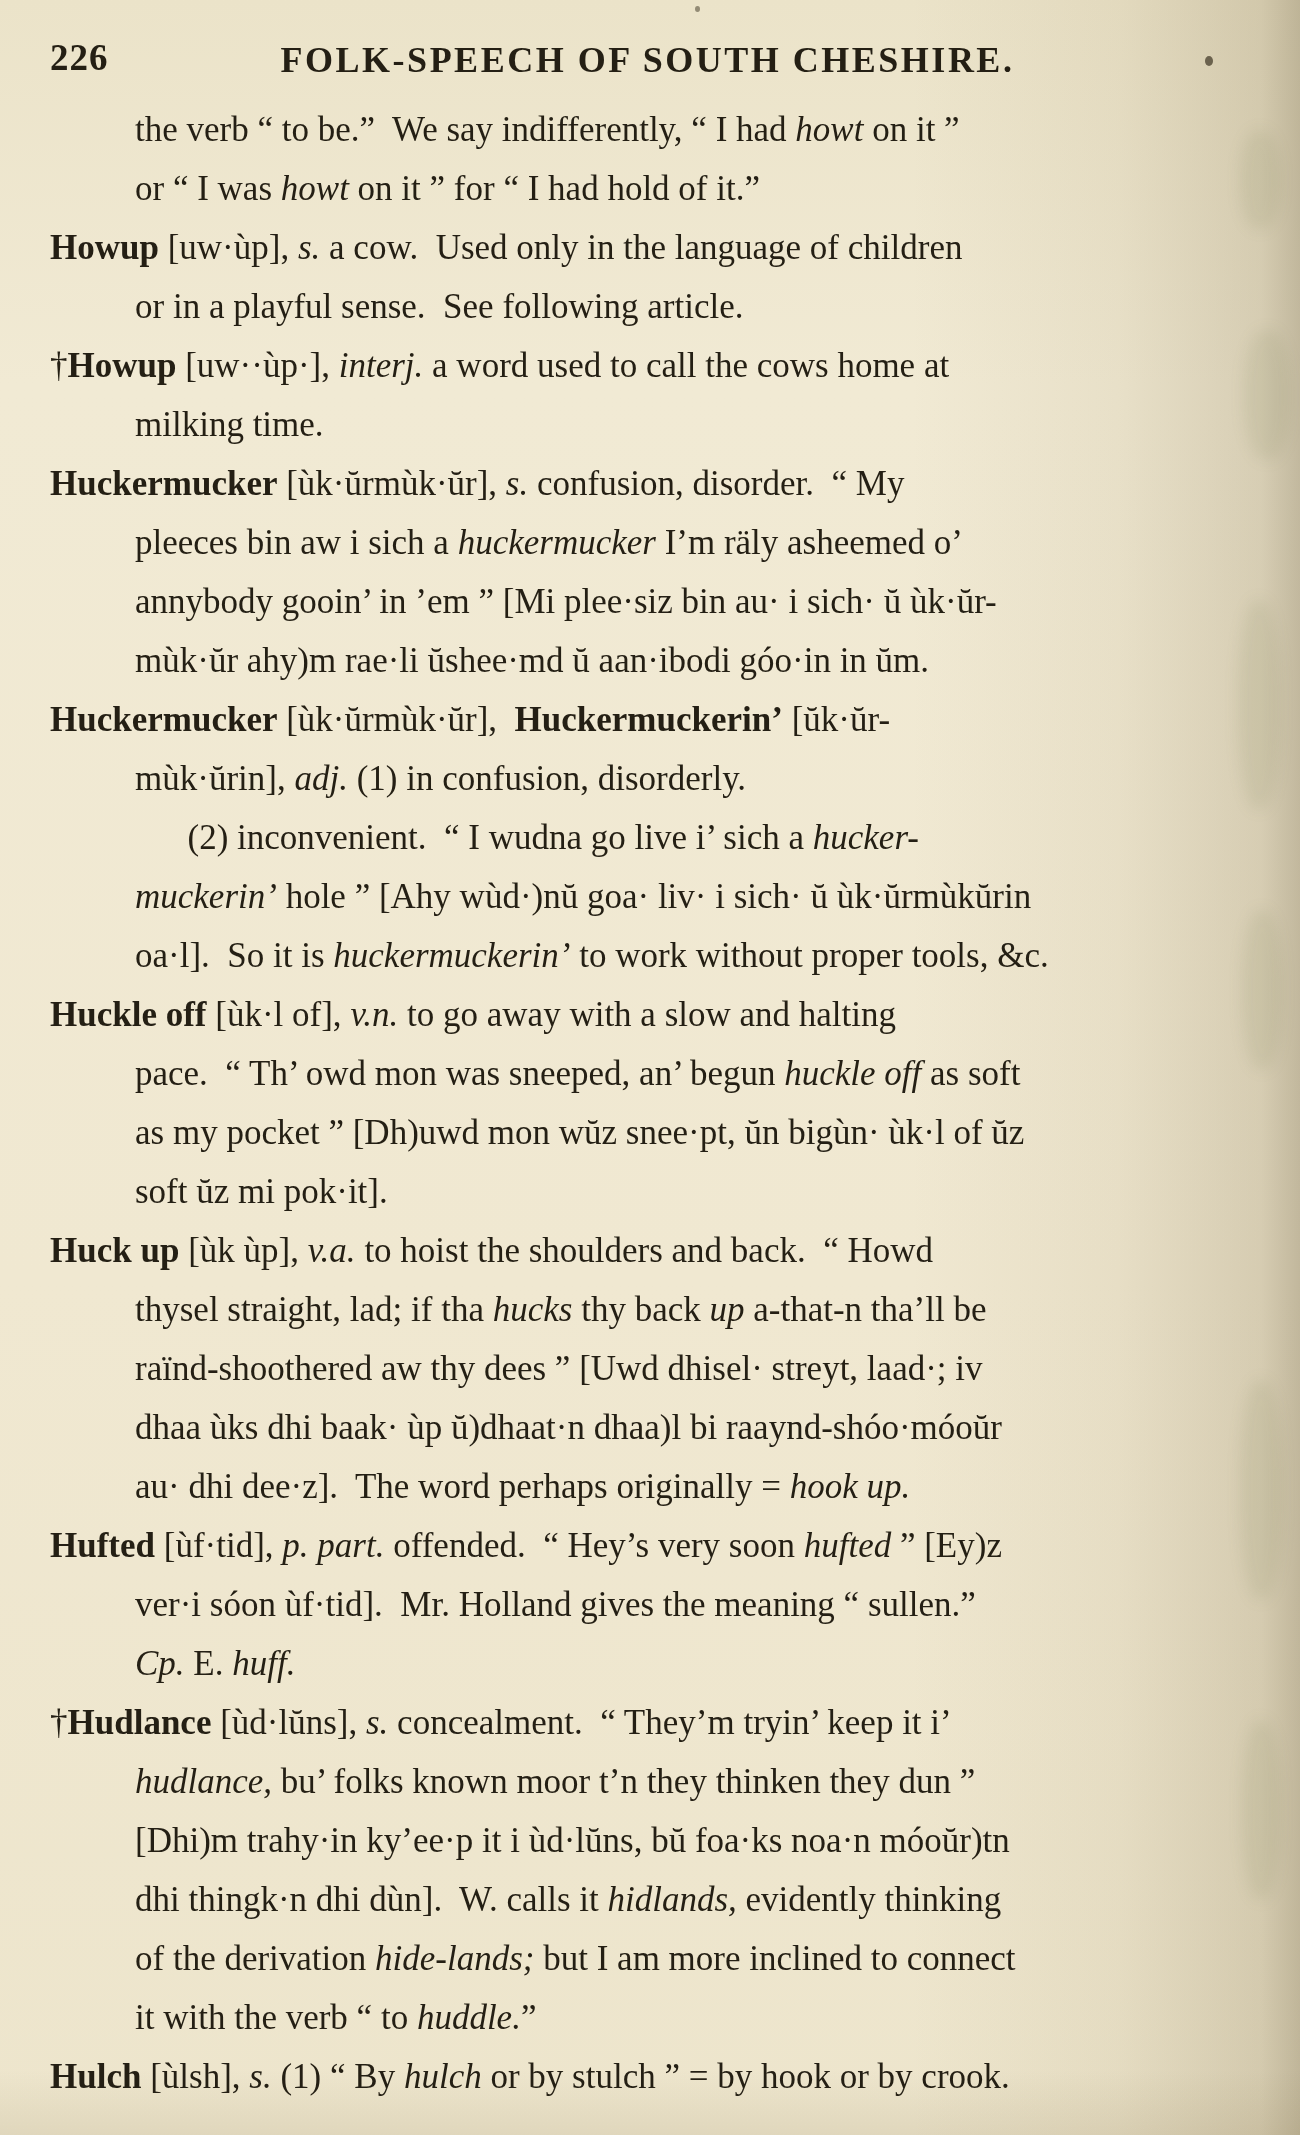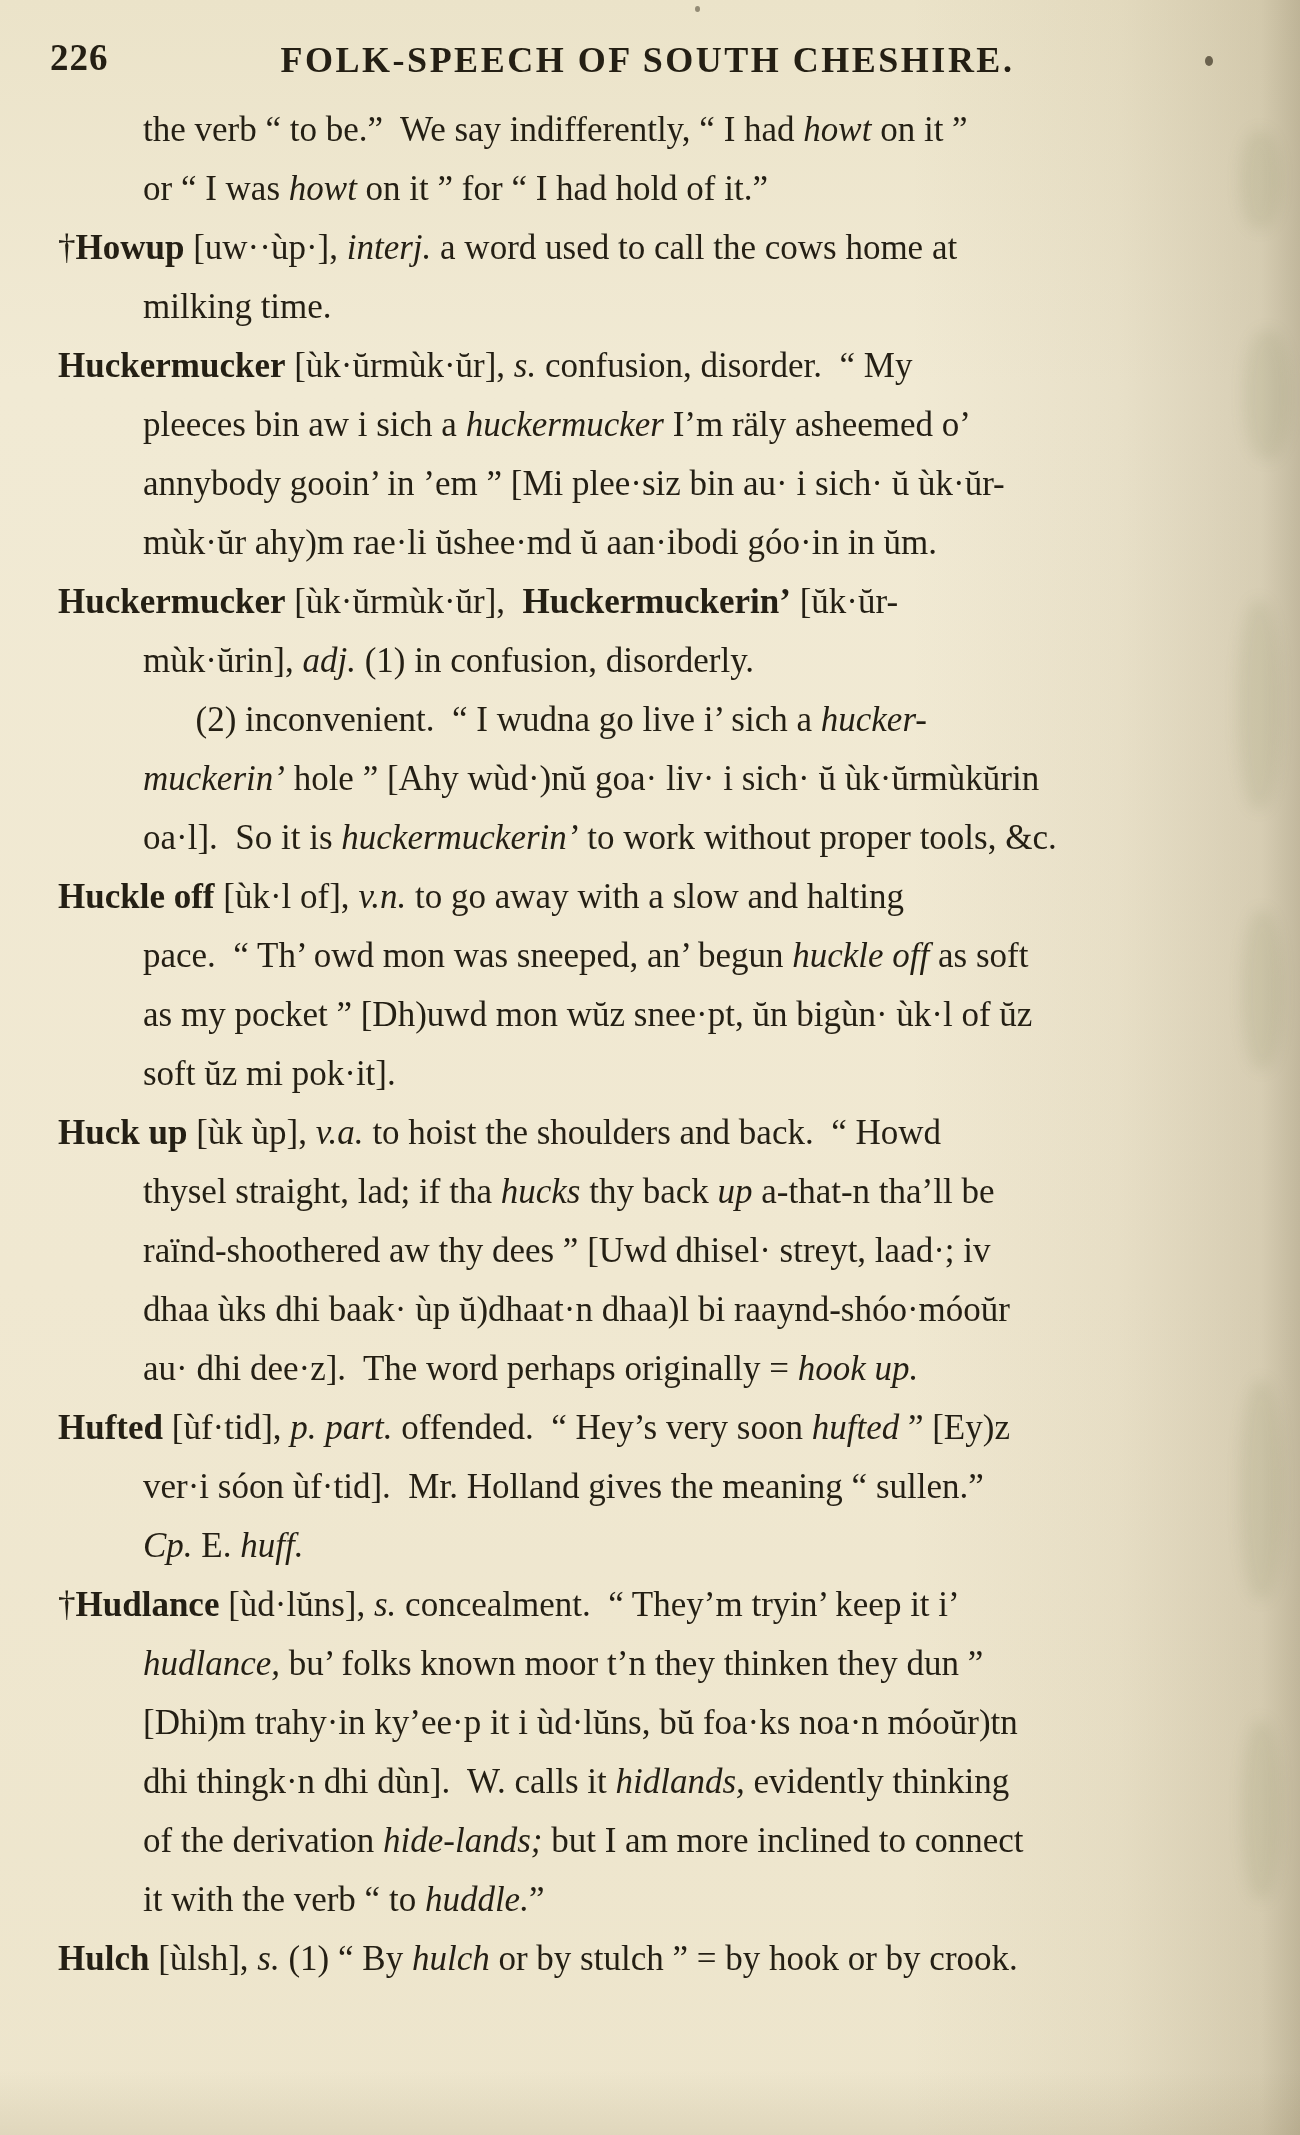--- a/index.html
+++ b/index.html
@@ -10,21 +10,21 @@
     background:
       linear-gradient(0deg, rgba(110,92,52,0.10) 0%, rgba(110,92,52,0) 3%),
       linear-gradient(90deg, rgba(0,0,0,0) 70%, rgba(125,105,60,0.08) 86%, rgba(110,92,52,0.20) 97%, rgba(95,80,45,0.32) 100%),
       linear-gradient(180deg, #ebe3c9 0%, #f1ead4 18%, var(--paper) 60%, #ede5cc 100%);
     font-family:Liberation Serif, serif;
     color:var(--ink);
   }
   .header { position:absolute; top:34px; left:50px; right:55px; height:52px; }
   .page-number { position:absolute; left:0; top:2px; font-size:37px; font-weight:700; letter-spacing:1px; }
   .running-title { position:absolute; left:0; right:0; top:5px; text-align:center; font-size:36px; font-weight:700; letter-spacing:2.5px; }
-  .content { position:absolute; top:100px; left:50px; right:40px;margin-left:8px; }
+  .content { position:absolute; top:100px; left:50px; right:40px; }
   p.entry {
     margin:0; font-size:35px; line-height:59px;
     padding-left:85px; text-indent:-85px;
     white-space:pre;
   }
   p.entry.cont { text-indent:0; }
   .b { font-weight:700; }
   .i { font-style:italic; }
   .decor { position:absolute; inset:0; pointer-events:none; }
   .smudge { position:absolute; background:rgba(100,105,60,0.10); border-radius:45%; filter:blur(7px); }
@@ -47,20 +47,22 @@
   </div>
 
   <div class="header">
     <div class="page-number">226</div>
     <div class="running-title">FOLK-SPEECH OF SOUTH CHESHIRE.</div>
   </div>
 
   <div class="content">
       <p class="entry cont"><span>the verb “ to be.”  We say indifferently, “ I had </span><span class="i">howt</span><span> on it ”
 or “ I was </span><span class="i">howt</span><span> on it ” for “ I had hold of it.”</span></p>
+      <p class="entry"><span class="b">Howup</span><span> [uw·ùp], </span><span class="i">s.</span><span> a cow.  Used only in the language of children
+or in a playful sense.  See following article.</span></p>
       <p class="entry"><span>†</span><span class="b">Howup</span><span> [uw··ùp·], </span><span class="i">interj.</span><span> a word used to call the cows home at
 milking time.</span></p>
       <p class="entry"><span class="b">Huckermucker</span><span> [ùk·ŭrmùk·ŭr], </span><span class="i">s.</span><span> confusion, disorder.  “ My
 pleeces bin aw i sich a </span><span class="i">huckermucker</span><span> I’m räly asheemed o’
 annybody gooin’ in ’em ” [Mi plee·siz bin au· i sich· ŭ ùk·ŭr-
 mùk·ŭr ahy)m rae·li ŭshee·md ŭ aan·ibodi góo·in in ŭm.</span></p>
       <p class="entry"><span class="b">Huckermucker</span><span> [ùk·ŭrmùk·ŭr],  </span><span class="b">Huckermuckerin’</span><span> [ŭk·ŭr-
 mùk·ŭrin], </span><span class="i">adj.</span><span> (1) in confusion, disorderly.
       (2) inconvenient.  “ I wudna go live i’ sich a </span><span class="i">hucker-
 muckerin’</span><span> hole ” [Ahy wùd·)nŭ goa· liv· i sich· ŭ ùk·ŭrmùkŭrin

